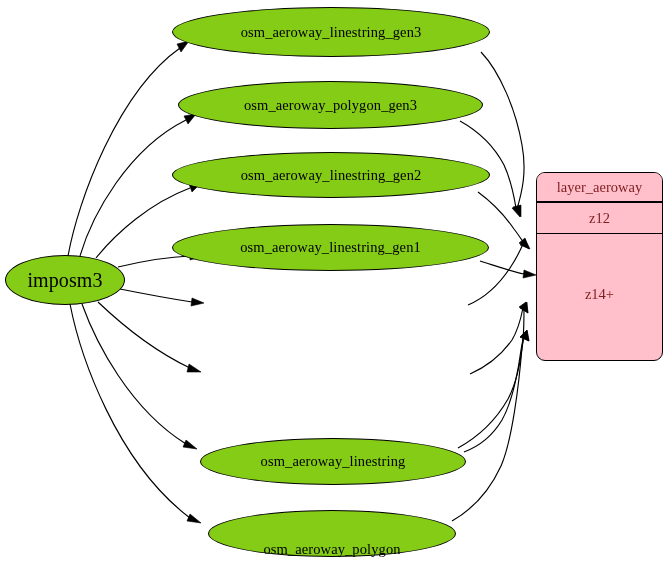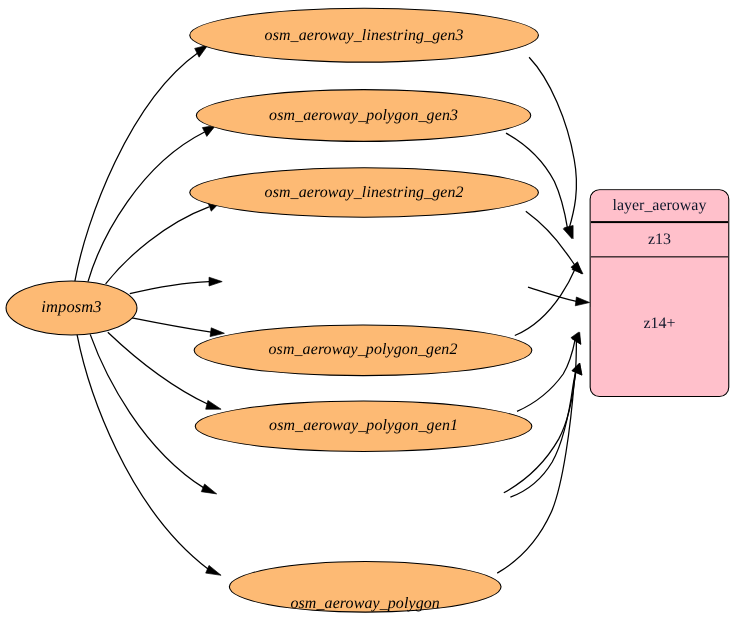--- a/index.html
+++ b/index.html
@@ -31,55 +31,54 @@
   .arrowhead {
     fill: #000000;
     stroke: #000000;
     stroke-width: 0.6px;
   }
   .node-ellipse {
     position: absolute;
     box-sizing: border-box;
     border: 1.15px solid #000000;
     border-radius: 50%;
-    background: #fdba74;
+    background: #84cc16;
     display: flex;
     align-items: center;
     justify-content: center;
     z-index: 3;
-    font-style: italic;
   }
   .node-ellipse .node-label {
     font-size: 14.5px;
     color: #000000;
     white-space: nowrap;
     letter-spacing: 0.1px;
     line-height: 1;
     pointer-events: none;
   }
   #source-node .node-label {
-    font-size: 15px;
+    font-size: 20px;
   }
   .record-node {
     position: absolute;
     box-sizing: border-box;
     border: 1.3px solid #000000;
     border-radius: 9px;
     background: #ffc0cb;
     overflow: hidden;
     z-index: 4;
   }
   .record-row {
     box-sizing: border-box;
     height: 31.2px;
     display: flex;
     align-items: center;
     justify-content: center;
     font-size: 14.5px;
-    color: #0f172a;
+    color: #7f1d1d;
     background: #ffc0cb;
     border-bottom: 1.3px solid #000000;
     white-space: nowrap;
   }
   .record-row.header {
     height: 30px;
     border-bottom: 2.1px solid #000000;
   }
   .record-row.last {
     border-bottom: none;
@@ -157,39 +156,39 @@
   </div>
 
   <div class="node-ellipse" style="left:178px; top:81px; width:305px; height:48px;">
     <span class="node-label">osm_aeroway_polygon_gen3</span>
   </div>
 
   <div class="node-ellipse" style="left:172px; top:152px; width:318px; height:46px;">
     <span class="node-label">osm_aeroway_linestring_gen2</span>
   </div>
 
-
-  <div class="node-ellipse" style="left:176px; top:295px; width:308px; height:47px;">
-    <span class="node-label">osm_aeroway_polygon_gen2</span>
+  <div class="node-ellipse" style="left:172px; top:224px; width:317px; height:47px;">
+    <span class="node-label">osm_aeroway_linestring_gen1</span>
   </div>
 
-  <div class="node-ellipse" style="left:177px; top:364px; width:307px; height:47px;">
-    <span class="node-label">osm_aeroway_polygon_gen1</span>
+
+
+  <div class="node-ellipse" style="left:200px; top:438px; width:266px; height:47px;">
+    <span class="node-label">osm_aeroway_linestring</span>
   </div>
-
 
   <div class="node-ellipse" style="left:208px; top:510px; width:248px; height:47px;align-items:flex-end;">
     <span class="node-label">osm_aeroway_polygon</span>
   </div>
 
   <div class="record-node" style="left:536px; top:172px; width:127px; height:189px;">
     <div class="record-row header">
       <span>layer_aeroway</span>
     </div>
     <div class="record-row">
-      <span>z13</span>
+      <span>z12</span>
     </div>
     <div class="record-row last">
       <span>z14+</span>
     </div>
   </div>
 
 </div>
 
 </body></html>

